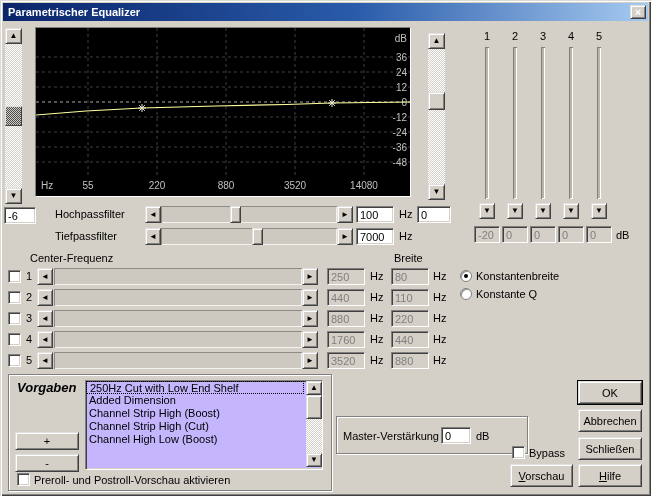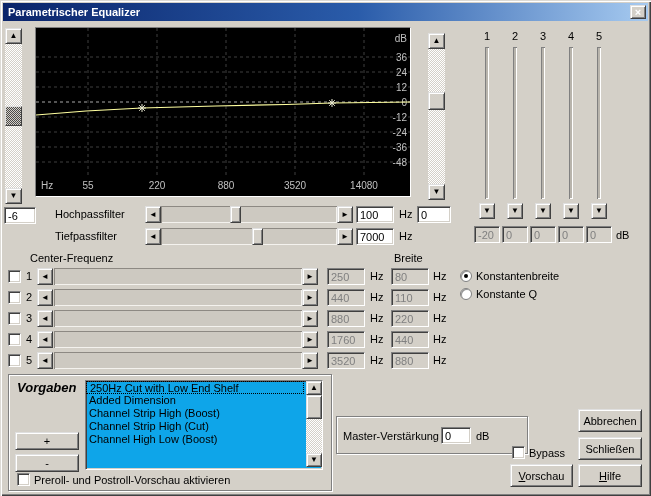--- a/index.html
+++ b/index.html
@@ -57,21 +57,21 @@
     border:1px solid #808080; box-shadow: inset 1px 1px 0 rgba(64,64,64,.55);
     position:relative;
   }
   .radio.sel::after {
     content:""; position:absolute; left:3px; top:3px; width:4px; height:4px;
     border-radius:50%; background:#000;
   }
   .etched { border:1px solid #808080; box-shadow: inset 1px 1px 0 #ffffff, 1px 1px 0 #ffffff; }
   .graph-frame { border:1px solid; border-color:#808080 #ffffff #ffffff #808080; }
   svg text { font-family:"Liberation Sans", sans-serif; font-size:10px; fill:#c0c0c0; }
-  .listbox { background:#0ea5e9; border:1px solid; border-color:#808080 #ffffff #ffffff #808080;
+  .listbox { background:#c4b5fd; border:1px solid; border-color:#808080 #ffffff #ffffff #808080;
     box-shadow: inset 1px 1px 0 #404040, inset -1px -1px 0 #d4d0c8; overflow:hidden; }
   .preset-item { height:13px; line-height:12px; padding-left:3px; white-space:nowrap; overflow:hidden; }
   .preset-item.selected { border:1px dotted #000; }
   .groupbox-label { font-style:italic; font-weight:bold; font-size:13px; background:#d4d0c8; padding:0 2px; }
   .u { text-decoration:underline; }
 </style>
 </head>
 <body>
 
 <div class="window">
@@ -339,20 +339,23 @@
     <span class="abs lbl" style="left:6px; top:13px;">Master-Verstärkung</span>
     <div class="abs edit" style="left:104px; top:10px; width:30px; height:17px;">0</div>
     <span class="abs lbl" style="left:139px; top:13px;">dB</span>
   </div>
 
   <div class="abs" style="left:512px; top:446px; display:flex; align-items:center; gap:4px;">
     <span class="checkbox"></span>
     <span class="lbl">Bypass</span>
   </div>
 
+  <div class="abs raised btn btn-default" style="left:578px; top:381px; width:64px; height:23px;">
+    <span>OK</span>
+  </div>
   <div class="abs raised btn" style="left:578px; top:409px; width:64px; height:23px;">
     <span>Abbrechen</span>
   </div>
   <div class="abs raised btn" style="left:578px; top:437px; width:64px; height:23px;">
     <span>Schließen</span>
   </div>
   <div class="abs raised btn" style="left:510px; top:464px; width:63px; height:23px;">
     <span><span class="u">V</span><span>orschau</span></span>
   </div>
   <div class="abs raised btn" style="left:578px; top:464px; width:64px; height:23px;">

